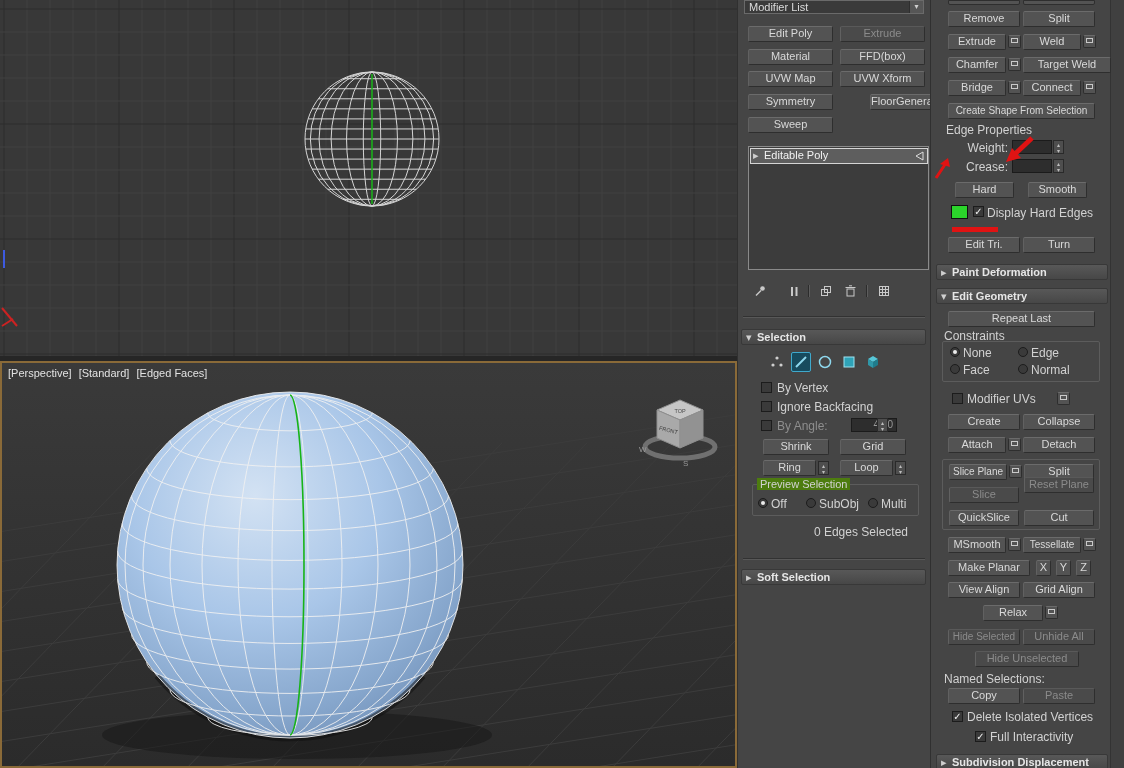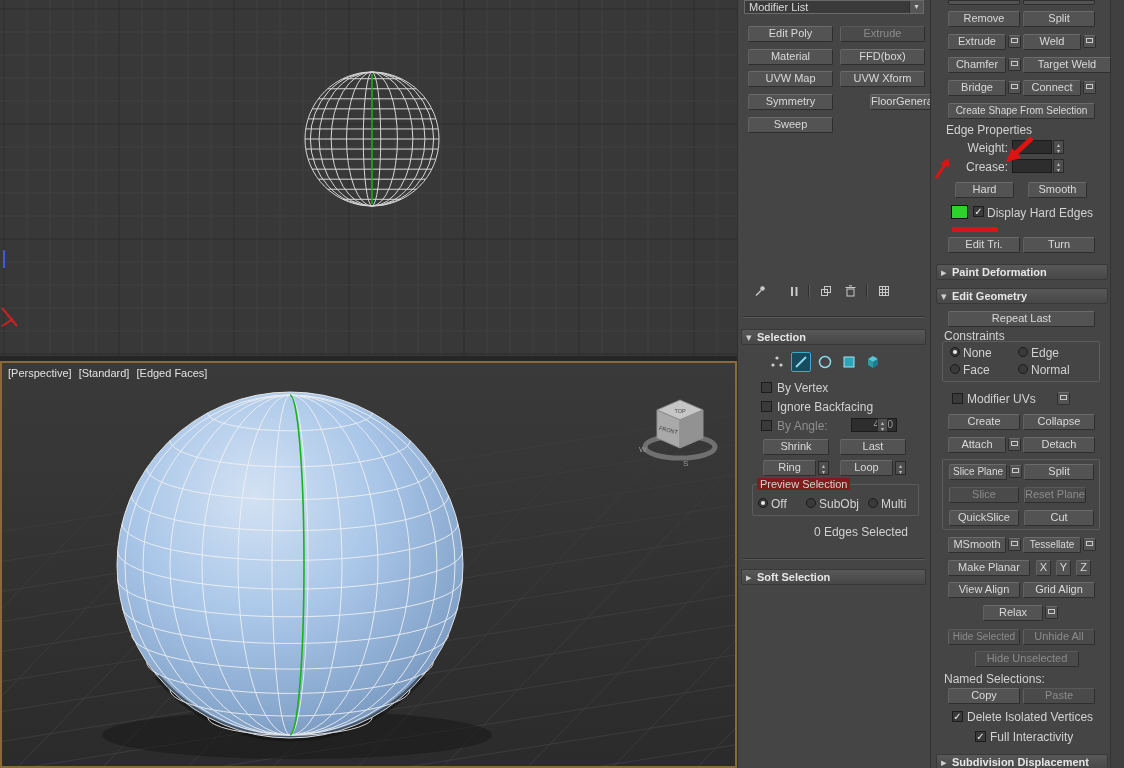--- a/index.html
+++ b/index.html
@@ -17,21 +17,21 @@
   .radio{position:absolute;width:10px;height:10px;border-radius:50%;background:#3a3a3a;border:1px solid #1c1c1c;cursor:pointer}
   .radio.sel::after{content:"";position:absolute;left:2px;top:2px;width:4px;height:4px;border-radius:50%;background:#ebebeb}
   .field{position:absolute;background:#2d2d2d;border:1px solid #1b1b1b;color:#9a9a9a;font-size:10px;line-height:12px;text-align:right;padding-right:3px;height:14px}
   .spin{position:absolute;width:11px;height:14px;background:#4e4e4e;border:1px solid #2a2a2a;font-size:6px;line-height:6px;text-align:center;color:#bdbdbd;cursor:pointer}
   .spin::before{content:"\25B4";display:block;height:6px;margin-top:1px}
   .spin::after{content:"\25BE";display:block;height:6px}
   .hdr{position:absolute;height:16px;background:linear-gradient(#585858,#474747);border:1px solid #383838;border-radius:2px;font-size:11px;font-weight:bold;color:#e6e6e6;line-height:14px;padding-left:4px;cursor:pointer;white-space:nowrap}
   .tri-d::before{content:"\25BE";color:#cfcfcf;display:inline-block;width:11px;font-weight:normal}
   .tri-r::before{content:"\25B8";color:#cfcfcf;display:inline-block;width:11px;font-weight:normal}
   .grp{position:absolute;border:1px solid #5c5c5c;border-radius:2px}
-  .grp-legend{position:absolute;font-size:11px;color:#d2d2d2;background:#7f1d1d;padding:0 3px;white-space:nowrap}
+  .grp-legend{position:absolute;font-size:11px;color:#d2d2d2;background:#4d7c0f;padding:0 3px;white-space:nowrap}
   .hr{position:absolute;height:2px;border-top:1px solid #323232;border-bottom:1px solid #585858}
   .swatch{position:absolute;border:1px solid #101010;cursor:pointer}
   .ico{position:absolute;display:flex;align-items:center;justify-content:center;cursor:pointer}
   .ico.sel{background:#174b5e;border:1px solid #3fa9cc;border-radius:2px}
   .sep{position:absolute;width:2px;height:12px;border-left:1px solid #2c2c2c;border-right:1px solid #5d5d5d}
   .ddown{position:absolute;background:#3a3a3a;border:1px solid #6a6a6a;color:#dcdcdc;font-size:11px;line-height:12px;padding-left:4px;cursor:pointer}
   .ddown .arrowbox{position:absolute;right:0;top:0;width:14px;height:100%;background:#565656;border-left:1px solid #2e2e2e;text-align:center;color:#cfcfcf;font-size:8px;line-height:12px}
   .ddown .arrowbox::before{content:"\25BE"}
   .vplabel span{margin-right:4px;cursor:pointer}
   .clip{position:absolute;background:#535353;border:1px solid #2e2e2e;border-bottom-color:#2e2e2e;border-radius:0 0 2px 2px}
@@ -216,20 +216,28 @@
   <div class="btn" style="left:748px;top:26px;width:85px">Edit Poly</div>
   <div class="btn dis" style="left:840px;top:26px;width:85px">Extrude</div>
   <div class="btn" style="left:748px;top:49px;width:85px">Material</div>
   <div class="btn" style="left:840px;top:49px;width:85px">FFD(box)</div>
   <div class="btn" style="left:748px;top:71px;width:85px">UVW Map</div>
   <div class="btn" style="left:840px;top:71px;width:85px">UVW Xform</div>
   <div class="btn" style="left:748px;top:94px;width:85px">Symmetry</div>
   <div class="btn" style="left:870px;top:94px;width:76px">FloorGenerator</div>
   <div class="btn" style="left:748px;top:117px;width:85px">Sweep</div>
 
+  <div class="abs" style="left:748px;top:146px;width:181px;height:124px;background:#3c3c3c;border:1px solid #8a8a8a">
+    <div class="abs" style="left:1px;top:1px;width:178px;height:16px;background:#5e5e5e;outline:1px solid #d5d5d5;outline-offset:-1px;line-height:15px;font-size:11px;color:#f2f2f2;padding-left:3px">
+      <span class="tri-r"></span><span>Editable Poly</span>
+      <svg class="abs" style="right:3px;top:3px" width="12" height="10">
+          <path d="M10 1 L3 5 L10 9 Z" fill="none" stroke="#ddd"></path>
+        </svg>
+    </div>
+  </div>
 
   <span class="ico" style="left:752px;top:283px;width:16px;height:16px">
     <svg width="14" height="14">
         <circle cx="9.5" cy="4.5" r="2.3" fill="#c9c9c9"></circle>
         <line x1="3" y1="11.5" x2="8" y2="6.5" stroke="#c9c9c9" stroke-width="1.5"></line>
       </svg>
     </span>
   <span class="ico" style="left:786px;top:283px;width:16px;height:16px">
     <svg width="14" height="14">
         <rect x="4" y="3" width="2" height="9" fill="#c9c9c9"></rect>
@@ -298,21 +306,21 @@
   <span class="chk" style="left:761px;top:382px"></span>
   <span class="lbl" style="left:777px;top:381px">By Vertex</span>
   <span class="chk" style="left:761px;top:401px"></span>
   <span class="lbl" style="left:777px;top:400px">Ignore Backfacing</span>
   <span class="chk" style="left:761px;top:420px"></span>
   <span class="lbl dim" style="left:777px;top:419px">By Angle:</span>
   <span class="field" style="left:851px;top:418px;width:46px">45,0</span>
   <span class="spin" style="left:877px;top:418px"></span>
 
   <div class="btn" style="left:763px;top:439px;width:66px">Shrink</div>
-  <div class="btn" style="left:840px;top:439px;width:66px">Last</div>
+  <div class="btn" style="left:840px;top:439px;width:66px">Grid</div>
   <div class="btn" style="left:763px;top:460px;width:53px">Ring</div>
   <span class="spin" style="left:818px;top:461px"></span>
   <div class="btn" style="left:840px;top:460px;width:53px">Loop</div>
   <span class="spin" style="left:895px;top:461px"></span>
 
   <div class="grp" style="left:752px;top:484px;width:167px;height:32px"></div>
   <span class="grp-legend" style="left:757px;top:478px">Preview Selection</span>
   <span class="radio sel" style="left:758px;top:498px"></span>
   <span class="lbl" style="left:771px;top:497px">Off</span>
   <span class="radio" style="left:806px;top:498px"></span>
@@ -411,21 +419,21 @@
     </span>
   <div class="btn" style="left:1023px;top:437px;width:72px">Detach</div>
 
   <div class="grp" style="left:942px;top:459px;width:158px;height:71px"></div>
   <div class="btn" style="left:949px;top:464px;width:58px;font-size:10px">Slice Plane</div>
   <span class="sbtn" style="left:1009px;top:465px">
       <i></i>
     </span>
   <div class="btn" style="left:1024px;top:464px;width:70px">Split</div>
   <div class="btn dis" style="left:949px;top:487px;width:70px">Slice</div>
-  <div class="btn dis" style="left:1024px;top:487px;width:62px">Reset Plane</div>
+  <div class="btn dis" style="left:1024px;top:477px;width:70px">Reset Plane</div>
   <div class="btn" style="left:949px;top:510px;width:70px">QuickSlice</div>
   <div class="btn" style="left:1024px;top:510px;width:70px">Cut</div>
 
   <div class="btn" style="left:948px;top:537px;width:58px">MSmooth</div>
   <span class="sbtn" style="left:1008px;top:538px">
       <i></i>
     </span>
   <div class="btn" style="left:1023px;top:537px;width:58px;font-size:10px">Tessellate</div>
   <span class="sbtn" style="left:1083px;top:538px">
       <i></i>

